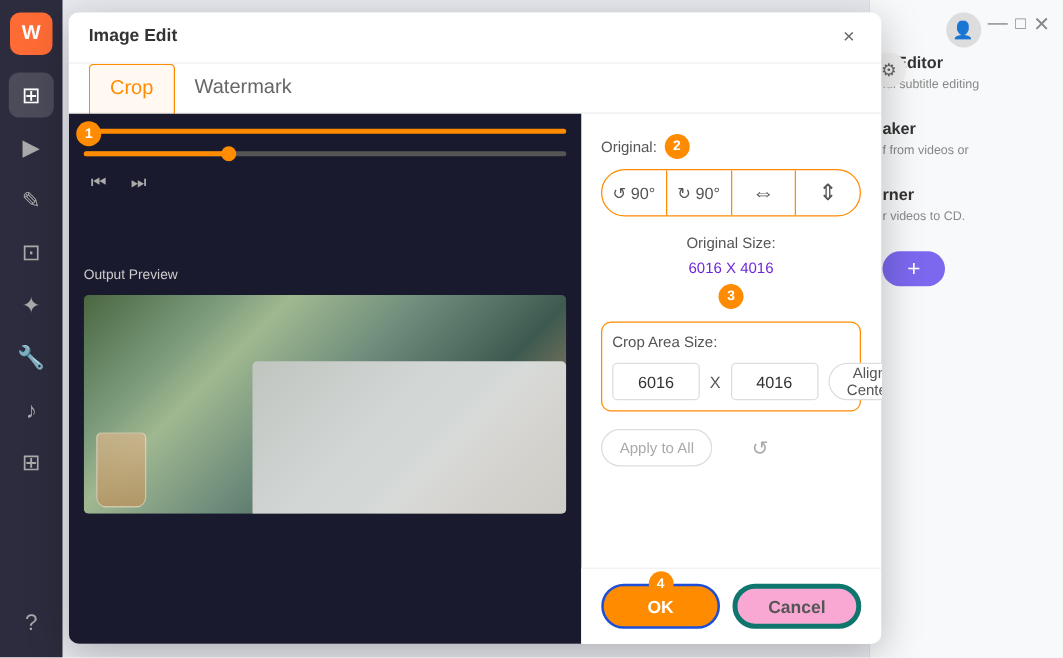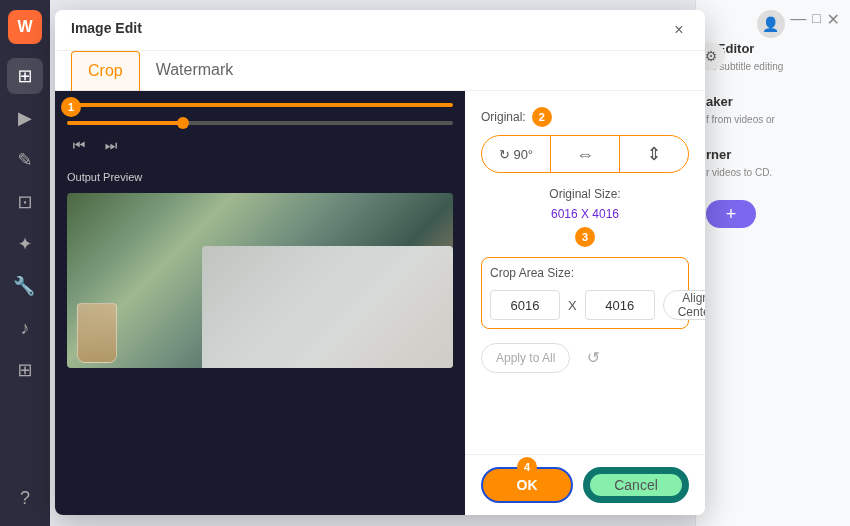--- a/index.html
+++ b/index.html
@@ -269,20 +269,21 @@
       width: 12px;
       height: 12px;
       background: #ff8c00;
       border-radius: 50%;
       transform: translateX(-50%);
     }
 
     .preview-label {
       font-size: 11px;
       color: #ccc;
+      margin-top: 43px;
     }
     .preview-output {
       height: 175px;
       background: #333;
       border-radius: 4px;
       position: relative;
       overflow: hidden;
     }
     .preview-output-image {
       width: 100%;
@@ -407,22 +408,22 @@
       margin-bottom: 10px;
       display: flex;
       align-items: center;
       gap: 6px;
       flex-direction: column;
     }
 
     
     .bottom-controls {
       display: flex;
-      align-items: flex-start;
-      gap: 9px;
+      align-items: flex-end;
+      gap: 24px;
       margin-top: 12px;
     }
     .apply-all-btn {
       height: 30px;
       padding: 0 14px;
       border: 1px solid #ddd;
       border-radius: 15px;
       background: white;
       cursor: pointer;
       font-size: 12px;
@@ -461,29 +462,30 @@
       cursor: pointer;
       font-size: 14px;
       font-weight: 600;
       display: flex;
       align-items: center;
       justify-content: center;
     }
     .cancel-btn {
       flex: 1;
       height: 36px;
-      background: #86efac;
+      background: #f9a8d4;
       color: #555;
-      border: 7px solid #0f766e;
+      border: 4px solid #0f766e;
       border-radius: 18px;
       cursor: pointer;
       font-size: 14px;
       display: flex;
       align-items: center;
       justify-content: center;
+      font-weight: bold;
     }
 
     
     .step4-badge {
       position: absolute;
       top: -10px;
       left: 50%;
       transform: translateX(-50%);
       width: 20px;
       height: 20px;
@@ -600,20 +602,23 @@
     </div>
 
     <div class="controls-area">
 
       <div class="section-label">
         <span>Original:</span>
         <div class="step-badge">2</div>
       </div>
 
       <div class="rotation-group">
+        <div class="rotation-btn" title="90° counter-clockwise">
+          <span>↺ 90°</span>
+        </div>
         <div class="rotation-btn" title="90° clockwise">
           <span>↻ 90°</span>
         </div>
         <div class="rotation-btn" title="Flip horizontal">
           <span style="font-size:18px;font-weight:300;">⇔</span>
         </div>
         <div class="rotation-btn" title="Flip vertical">
           <span style="font-size:18px;font-weight:300;">⇕</span>
         </div>
       </div>

